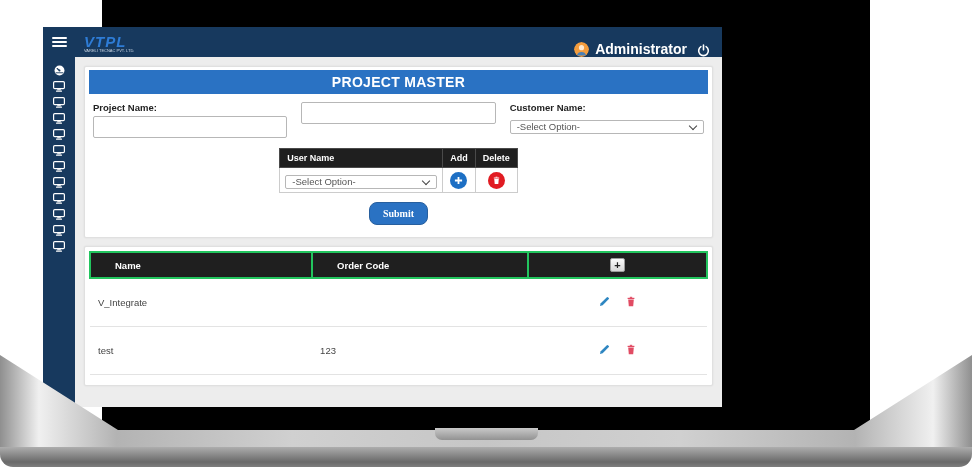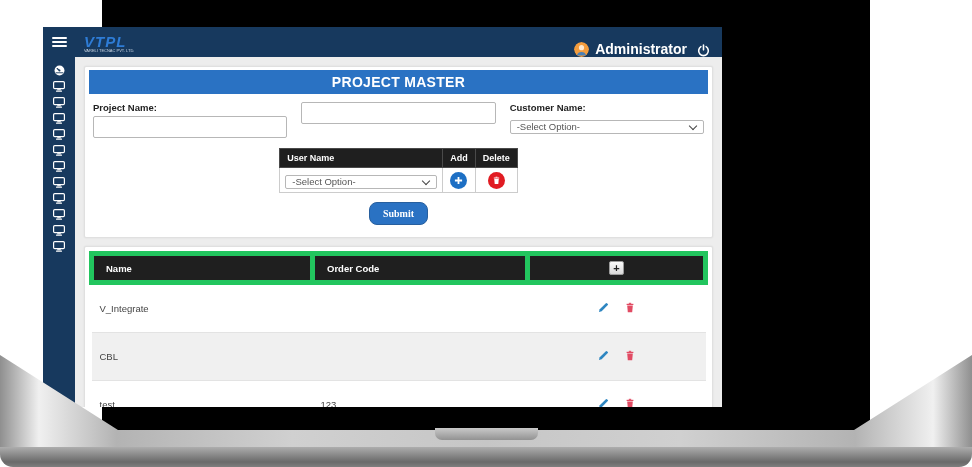--- a/index.html
+++ b/index.html
@@ -64,21 +64,21 @@
   .del-btn{background:var(--delete_red);}
 
   .submit-row{text-align:center;margin-top:9px;}
   .submit-btn{background:var(--accent_blue);color:#fff;font-size:10px;font-weight:bold;
               border:1px solid #275f9e;border-radius:8px;padding:5px 13px;cursor:pointer;
               font-family:Liberation Serif, serif;}
 
   .card2{padding:4px 4px 10px;}
   table.proj{width:100%;border-collapse:collapse;}
   .proj th{background:var(--table_header_dark);color:#fff;font-size:9.5px;font-weight:bold;
-           text-align:left;padding:5px 12px;border:5px solid #22c55e;}
+           text-align:left;padding:5px 24px;border:2px solid #22c55e;}
   .proj th.c-name{width:36%;} .proj th.c-code{width:35%;} .proj th.c-act{width:29%;text-align:center;}
   .proj td{font-size:9.5px;color:#444;padding:16px 8px;border-bottom:1px solid #e3e3e3;background:#fff;}
   .proj tr.stripe td{background:#f0f0f0;}
   .plus-btn{display:block;margin:0 auto;width:15px;height:14px;padding:0;cursor:pointer;
             background:linear-gradient(#fbfbfb,#d8d8d8);border:1px solid #9b9b9b;border-radius:2px;
             color:#222;font-size:11px;line-height:11px;font-weight:bold;}
   .act-cell{text-align:center;}
   .icon-btn{background:none;border:none;cursor:pointer;padding:0 7px;vertical-align:middle;}
 </style>
 </head>
@@ -277,38 +277,20 @@
               <th class="c-name">Name</th>
               <th class="c-code">Order Code</th>
               <th class="c-act">
                 <button class="plus-btn">+</button>
               </th>
             </tr>
           </thead>
           <tbody>
               <tr>
     <td>V_Integrate</td>
-    <td></td>
-    <td class="act-cell">
-      <button class="icon-btn">
-        <svg width="11" height="11" viewBox="0 0 12 12">
-          <path d="M1 11l.9-3L8.6 1.3a.8.8 0 011.1 0l1 1a.8.8 0 010 1.1L4 10.1z" fill="#2e86c1"></path>
-        </svg>
-      </button>
-      <button class="icon-btn">
-        <svg width="10" height="11" viewBox="0 0 10 11">
-          <path d="M2.2 3.4h5.6L7.2 10.2H2.8z" fill="#e14b63"></path>
-          <rect x="1.6" y="1.8" width="6.8" height="1.2" fill="#e14b63"></rect>
-          <rect x="3.8" y="0.8" width="2.4" height="1.1" fill="#e14b63"></rect>
-        </svg>
-      </button>
-    </td>
-  </tr>
-              <tr class="stripe">
-    <td>CBL</td>
     <td></td>
     <td class="act-cell">
       <button class="icon-btn">
         <svg width="11" height="11" viewBox="0 0 12 12">
           <path d="M1 11l.9-3L8.6 1.3a.8.8 0 011.1 0l1 1a.8.8 0 010 1.1L4 10.1z" fill="#2e86c1"></path>
         </svg>
       </button>
       <button class="icon-btn">
         <svg width="10" height="11" viewBox="0 0 10 11">
           <path d="M2.2 3.4h5.6L7.2 10.2H2.8z" fill="#e14b63"></path>

